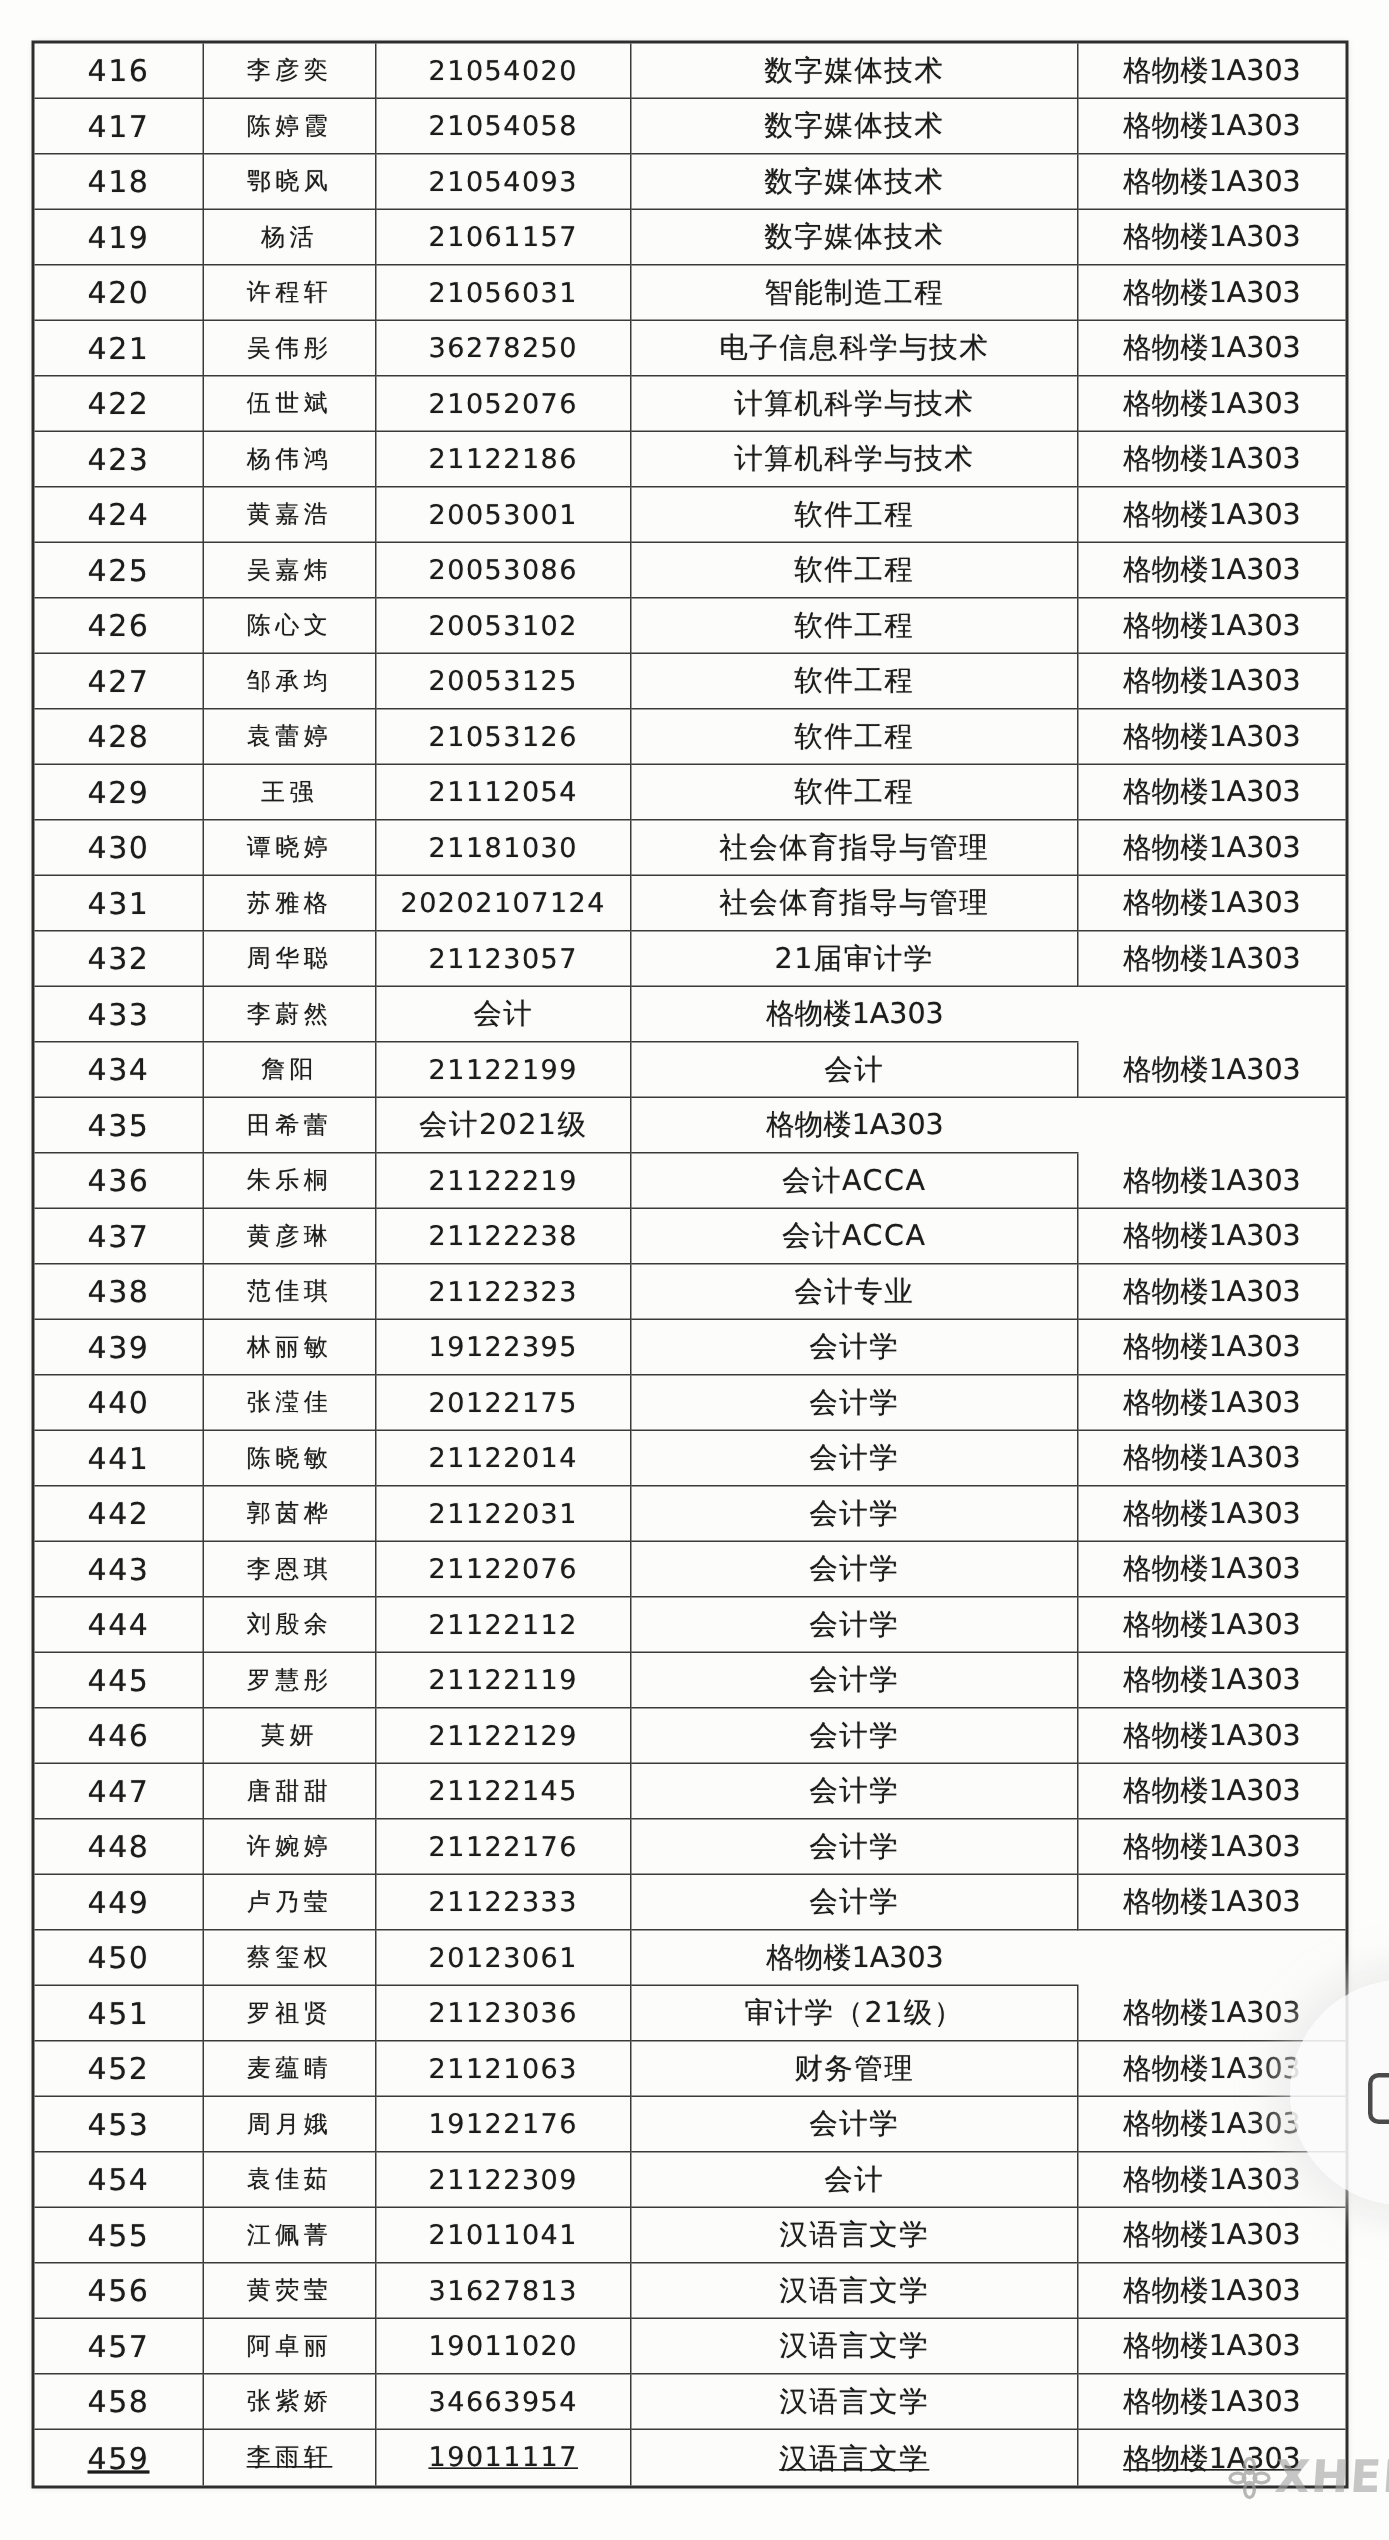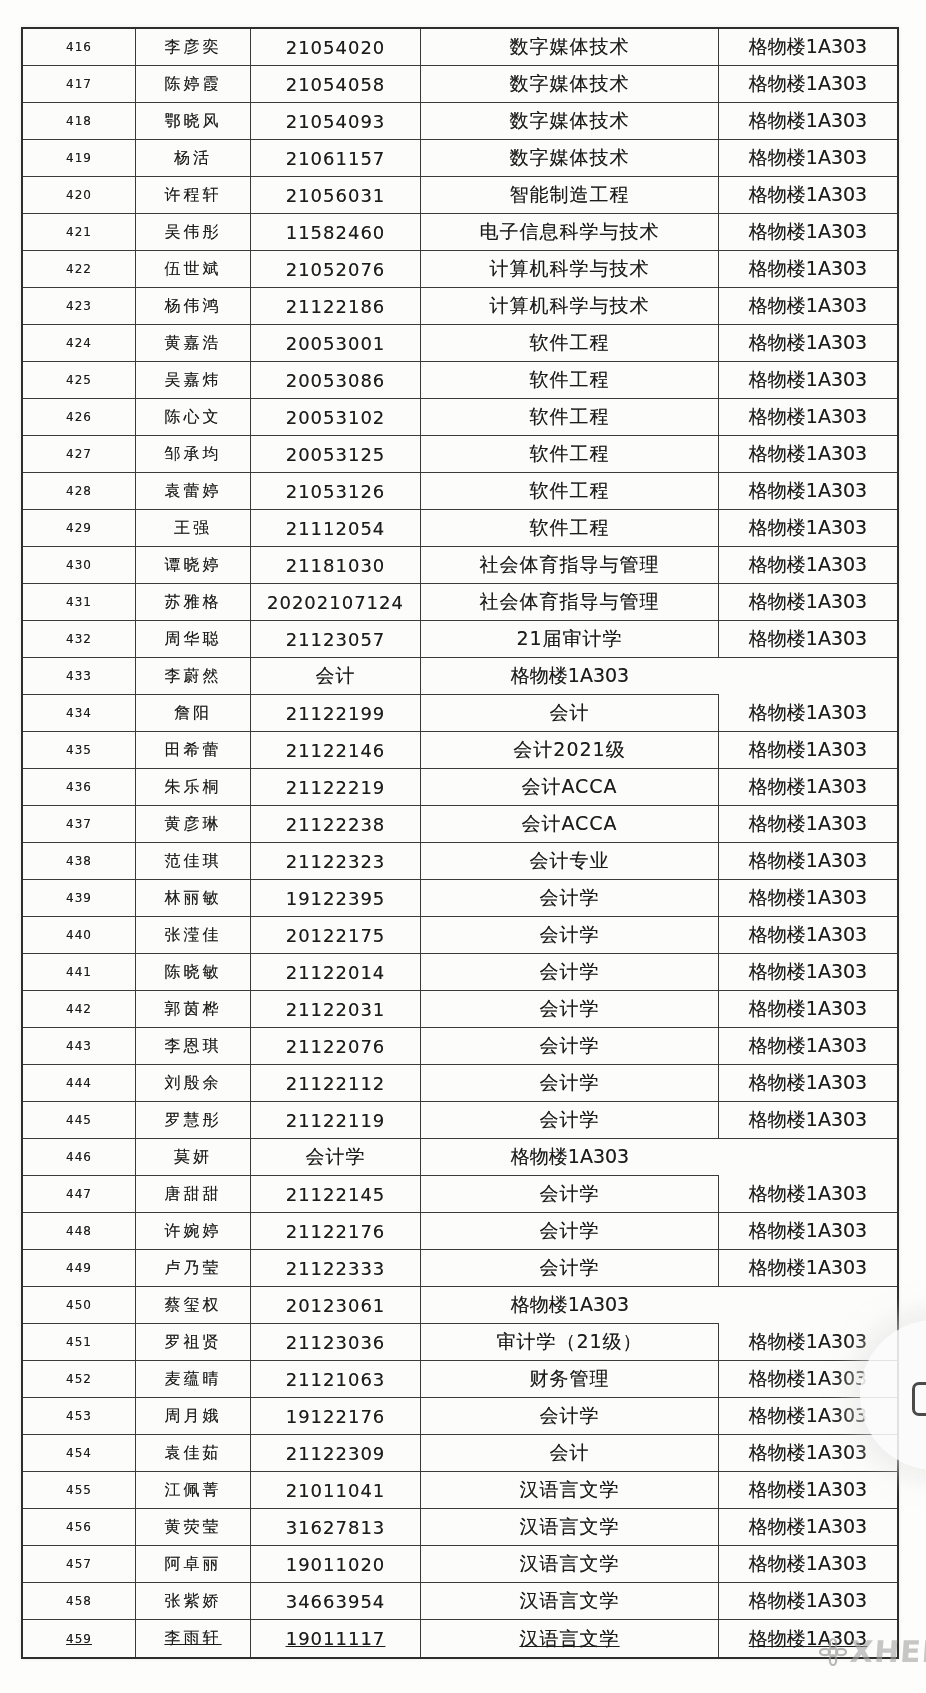--- a/index.html
+++ b/index.html
@@ -33,21 +33,21 @@
     display:flex;
     align-items:center;
     justify-content:center;
     color:#1c1c1c;
     overflow:hidden;
     white-space:nowrap;
     text-shadow:0 0 0.6px rgba(30,30,30,0.55);
   }
   .cell:last-child{border-right:none;}
   .row:last-child .cell{border-bottom:none;text-decoration:underline;}
-  .c-no{font-size:12px;letter-spacing:1px;}
+  .c-no{font-size:20px;letter-spacing:1px;}
   .c-name{font-size:16px;letter-spacing:3px;}
   .c-id{font-size:18px;letter-spacing:1px;}
   .c-major{font-size:19px;letter-spacing:1px;text-align:center;}
   .c-room{font-size:19px;text-align:right;}
   
   .float-circle{
     position:absolute;
     left:860px;top:1320px;
     width:150px;height:150px;
     border-radius:50%;
@@ -122,21 +122,21 @@
       <div class="cell c-no">420</div>
       <div class="cell c-name">许程轩</div>
       <div class="cell c-id">21056031</div>
       <div class="cell c-major">智能制造工程</div>
       <div class="cell c-room">格物楼1A303</div>
     </div>
 
     <div class="row">
       <div class="cell c-no">421</div>
       <div class="cell c-name">吴伟彤</div>
-      <div class="cell c-id">11582460</div>
+      <div class="cell c-id">36278250</div>
       <div class="cell c-major">电子信息科学与技术</div>
       <div class="cell c-room">格物楼1A303</div>
     </div>
 
     <div class="row">
       <div class="cell c-no">422</div>
       <div class="cell c-name">伍世斌</div>
       <div class="cell c-id">21052076</div>
       <div class="cell c-major">计算机科学与技术</div>
       <div class="cell c-room">格物楼1A303</div>
@@ -233,21 +233,20 @@
       <div class="cell c-no">434</div>
       <div class="cell c-name">詹阳</div>
       <div class="cell c-id">21122199</div>
       <div class="cell c-major">会计</div>
       <div class="cell c-room">格物楼1A303</div>
     </div>
 
     <div class="row">
       <div class="cell c-no">435</div>
       <div class="cell c-name">田希蕾</div>
-      <div class="cell c-id">21122146</div>
       <div class="cell c-major">会计2021级</div>
       <div class="cell c-room">格物楼1A303</div>
     </div>
 
     <div class="row">
       <div class="cell c-no">436</div>
       <div class="cell c-name">朱乐桐</div>
       <div class="cell c-id">21122219</div>
       <div class="cell c-major">会计ACCA</div>
       <div class="cell c-room">格物楼1A303</div>
@@ -321,20 +320,21 @@
       <div class="cell c-no">445</div>
       <div class="cell c-name">罗慧彤</div>
       <div class="cell c-id">21122119</div>
       <div class="cell c-major">会计学</div>
       <div class="cell c-room">格物楼1A303</div>
     </div>
 
     <div class="row">
       <div class="cell c-no">446</div>
       <div class="cell c-name">莫妍</div>
+      <div class="cell c-id">21122129</div>
       <div class="cell c-major">会计学</div>
       <div class="cell c-room">格物楼1A303</div>
     </div>
 
     <div class="row">
       <div class="cell c-no">447</div>
       <div class="cell c-name">唐甜甜</div>
       <div class="cell c-id">21122145</div>
       <div class="cell c-major">会计学</div>
       <div class="cell c-room">格物楼1A303</div>

